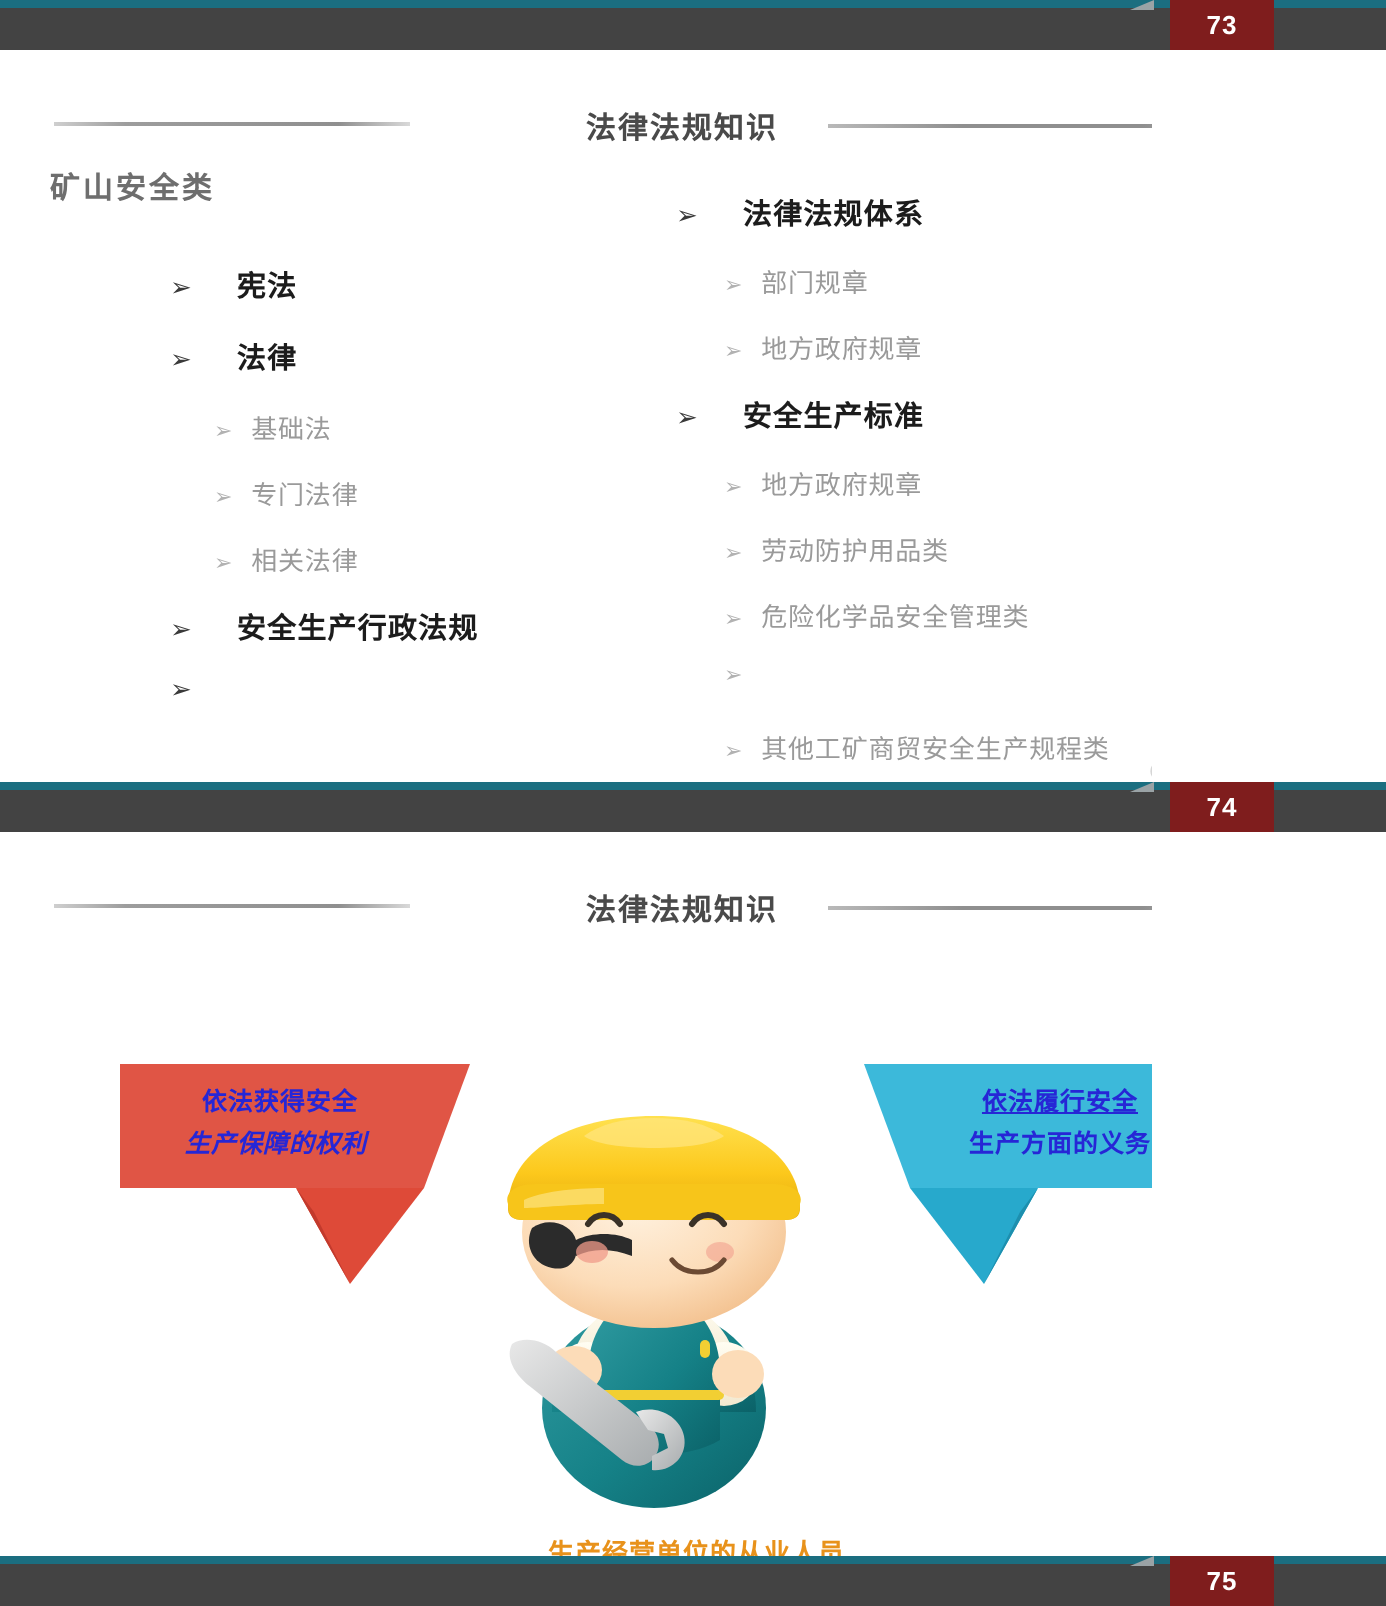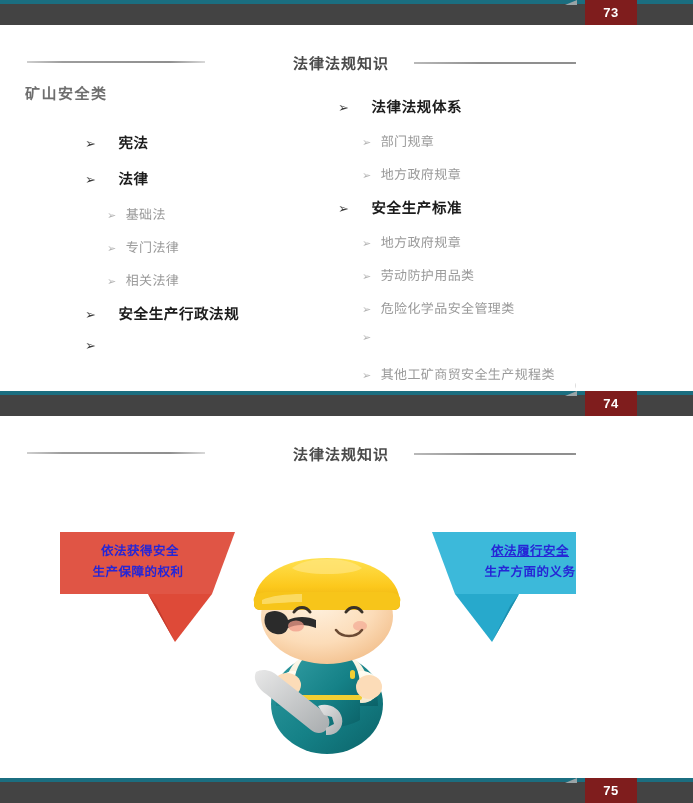--- a/index.html
+++ b/index.html
@@ -234,21 +234,21 @@
     </svg>
   </div>
 
   <div class="bubble" style="left:60px;top:105px;width:175px;height:110px;">
     <svg class="bd" width="175" height="110" viewBox="0 0 175 110" xmlns="http://www.w3.org/2000/svg">
       <path d="M0,0 L175,0 L152,62 L0,62 Z" fill="#e05545"></path>
       <path d="M88,62 L152,62 L115,110 Z" fill="#de4a38"></path>
       <path d="M88,62 L115,110 L97,74 Z" fill="#c23a2c"></path>
     </svg>
     <div class="txt" style="left:16px;top:9px;width:128px;">依法获得安全</div>
-    <div class="txt" style="left:8px;top:30px;width:140px;">生产保障的权利</div>
+    <div class="txt" style="left:8px;top:30px;width:140px;font-style:italic;">生产保障的权利</div>
   </div>
 
   <div class="bubble" style="left:432px;top:105px;width:175px;height:110px;">
     <svg class="bd" width="175" height="110" viewBox="0 0 175 110" xmlns="http://www.w3.org/2000/svg">
       <path d="M175,0 L0,0 L23,62 L175,62 Z" fill="#3cb9da"></path>
       <path d="M87,62 L23,62 L60,110 Z" fill="#27a9cc"></path>
       <path d="M87,62 L60,110 L78,74 Z" fill="#1d8fae"></path>
     </svg>
     <div class="txt" style="left:34px;top:9px;width:128px;text-decoration:underline;">依法履行安全</div>
     <div class="txt" style="left:28px;top:30px;width:140px;">生产方面的义务</div>
@@ -328,20 +328,21 @@
         <path d="M114 58 C118 52 126 52 130 58" stroke="#3a3228" stroke-width="3" fill="none" stroke-linecap="round"></path>
 
         <ellipse cx="64" cy="72" rx="8" ry="5.5" fill="#f09b8a" opacity="0.75"></ellipse>
         <ellipse cx="128" cy="72" rx="7" ry="5" fill="#f09b8a" opacity="0.55"></ellipse>
 
         <path d="M104 76 C110 84 124 84 130 76" stroke="#6b4a33" stroke-width="2.6" fill="none" stroke-linecap="round"></path>
       </g>
     </svg>
   </div>
 
+  <div class="caption" style="left:274px;top:339px;">生产经营单位的从业人员</div>
 
   <div class="watermark" style="left:580px;top:337px;">
     <svg width="19" height="16" viewBox="0 0 19 16" xmlns="http://www.w3.org/2000/svg">
       <ellipse cx="7" cy="6.6" rx="6.3" ry="5.2" fill="none" stroke="#d6d6d6" stroke-width="1.1"></ellipse>
       <path d="M4 11 L3 14.2 L6 12.3 Z" fill="none" stroke="#d6d6d6" stroke-width="1.1"></path>
       <circle cx="5" cy="5.2" r="1" fill="#cfcfcf"></circle>
       <circle cx="9.2" cy="5.2" r="1" fill="#cfcfcf"></circle>
       <ellipse cx="13" cy="9.8" rx="5.1" ry="4.2" fill="none" stroke="#d6d6d6" stroke-width="1.1"></ellipse>
       <circle cx="11.6" cy="8.8" r=".85" fill="#cfcfcf"></circle>
       <circle cx="14.7" cy="8.8" r=".85" fill="#cfcfcf"></circle>

